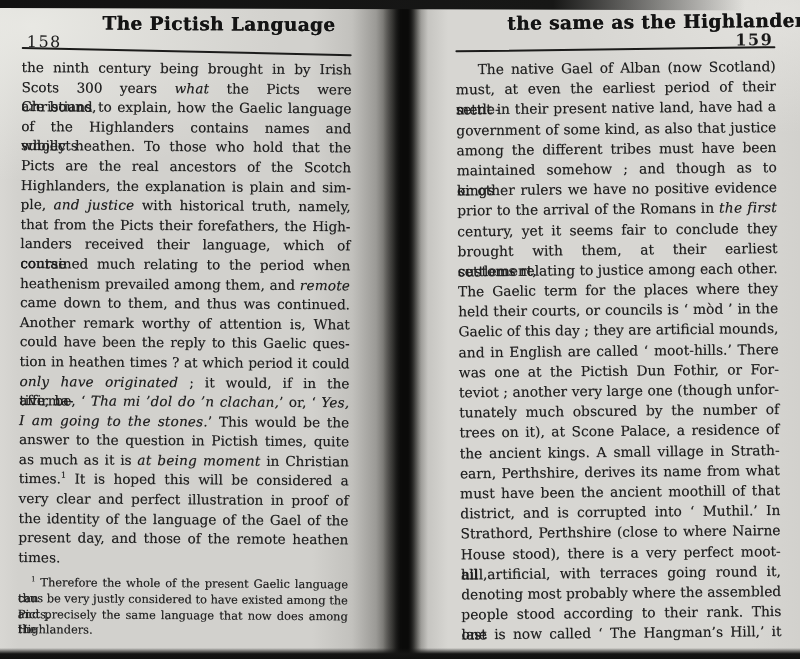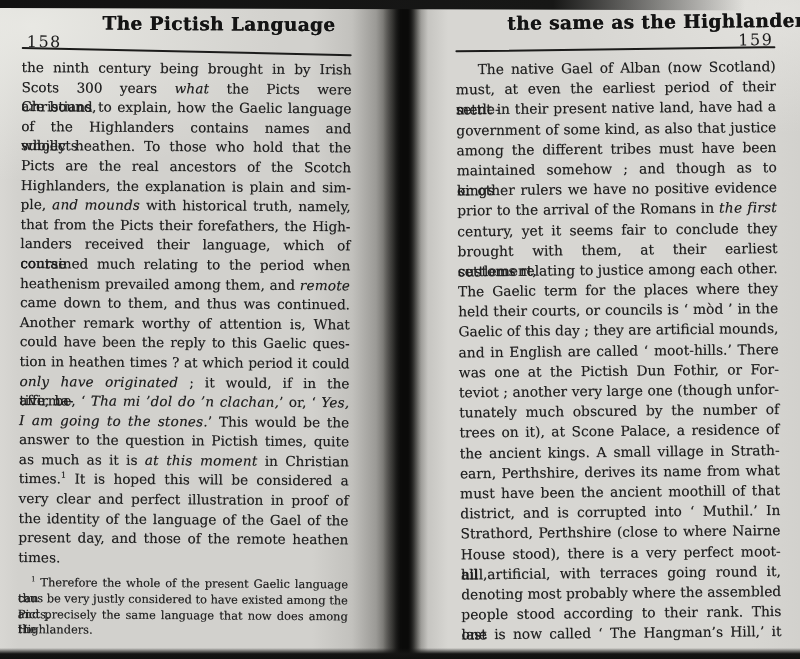--- a/index.html
+++ b/index.html
@@ -39,21 +39,21 @@
       rgba(10,10,9,0.35) 85%,rgba(10,10,9,0) 100%);
   }
   
   .content{position:absolute;color:#1e1e1e;}
   #left-content{left:22px;top:12px;width:330px;transform:rotate(0.4deg);transform-origin:left top;}
   #right-content{left:55px;top:10px;width:320px;transform:rotate(-0.6deg);transform-origin:right top;}
 
   .header{position:relative;height:32px;}
   .pagenum{position:absolute;top:20px;font-size:16px;letter-spacing:1.5px;color:#1a1a1a;}
   #left-content .pagenum{left:5px;}
-  #right-content .pagenum{right:2px;}
+  #right-content .pagenum{right:2px;font-weight:bold;}
   .running-title{
     position:absolute;top:0;font-size:18.5px;font-weight:bold;color:#141414;
     letter-spacing:0.4px;white-space:nowrap;
     text-shadow:0.4px 0 0 #141414;
   }
   #left-content .running-title{left:0;right:0;text-align:center;padding-left:64px;}
   #right-content .running-title{left:52px;}
   .rule{height:2px;background:#1c1c1b;border-radius:1px;}
   #left-content .rule{margin-top:3px;transform:rotate(0.85deg);transform-origin:left center;}
   #right-content .rule{margin-top:5px;transform:rotate(-0.15deg);transform-origin:left center;}
@@ -94,34 +94,34 @@
       <div class="rule"></div>
       <div class="page-body">
 
       <div class="bline">the ninth century being brought in by Irish</div>
           <div class="bline">Scots 300 years <i>what</i> the Picts were Christians,</div>
           <div class="bline">are bound to explain, how the Gaelic language</div>
           <div class="bline">of the Highlanders contains names and subjects</div>
           <div class="bline">wholly heathen. To those who hold that the</div>
           <div class="bline">Picts are the real ancestors of the Scotch</div>
           <div class="bline">Highlanders, the explanation is plain and sim-</div>
-          <div class="bline">ple, <i>and mounds</i> with historical truth, namely,</div>
+          <div class="bline">ple, <i>and justice</i> with historical truth, namely,</div>
           <div class="bline">that from the Picts their forefathers, the High-</div>
           <div class="bline">landers received their language, which of course</div>
           <div class="bline">contained much relating to the period when</div>
           <div class="bline">heathenism prevailed among them, and <i>remote</i></div>
           <div class="bline">came down to them, and thus was continued.</div>
           <div class="bline">Another remark worthy of attention is, What</div>
           <div class="bline">could have been the reply to this Gaelic ques-</div>
           <div class="bline">tion in heathen times ? at which period it could</div>
           <div class="bline"><i>only have originated</i> ; it would, if in the affirma-</div>
           <div class="bline">tive, be, ‘ <i>Tha mi ’dol do ’n clachan,</i>’ or, ‘ <i>Yes,</i></div>
           <div class="bline"><i>I am going to the stones.</i>’ This would be the</div>
           <div class="bline">answer to the question in Pictish times, quite</div>
-          <div class="bline">as much as it is <i>at this moment</i> in Christian</div>
+          <div class="bline">as much as it is <i>at being moment</i> in Christian</div>
           <div class="bline">times.<sup>1</sup> It is hoped this will be considered a</div>
           <div class="bline">very clear and perfect illustration in proof of</div>
           <div class="bline">the identity of the language of the Gael of the</div>
           <div class="bline">present day, and those of the remote heathen</div>
           <div class="bline end">times.</div>
         </div>
       <div class="footnote">
 
       <div class="fline indent"><sup>1</sup> Therefore the whole of the present Gaelic language can</div>
           <div class="fline">thus be very justly considered to have existed among the Picts,</div>

